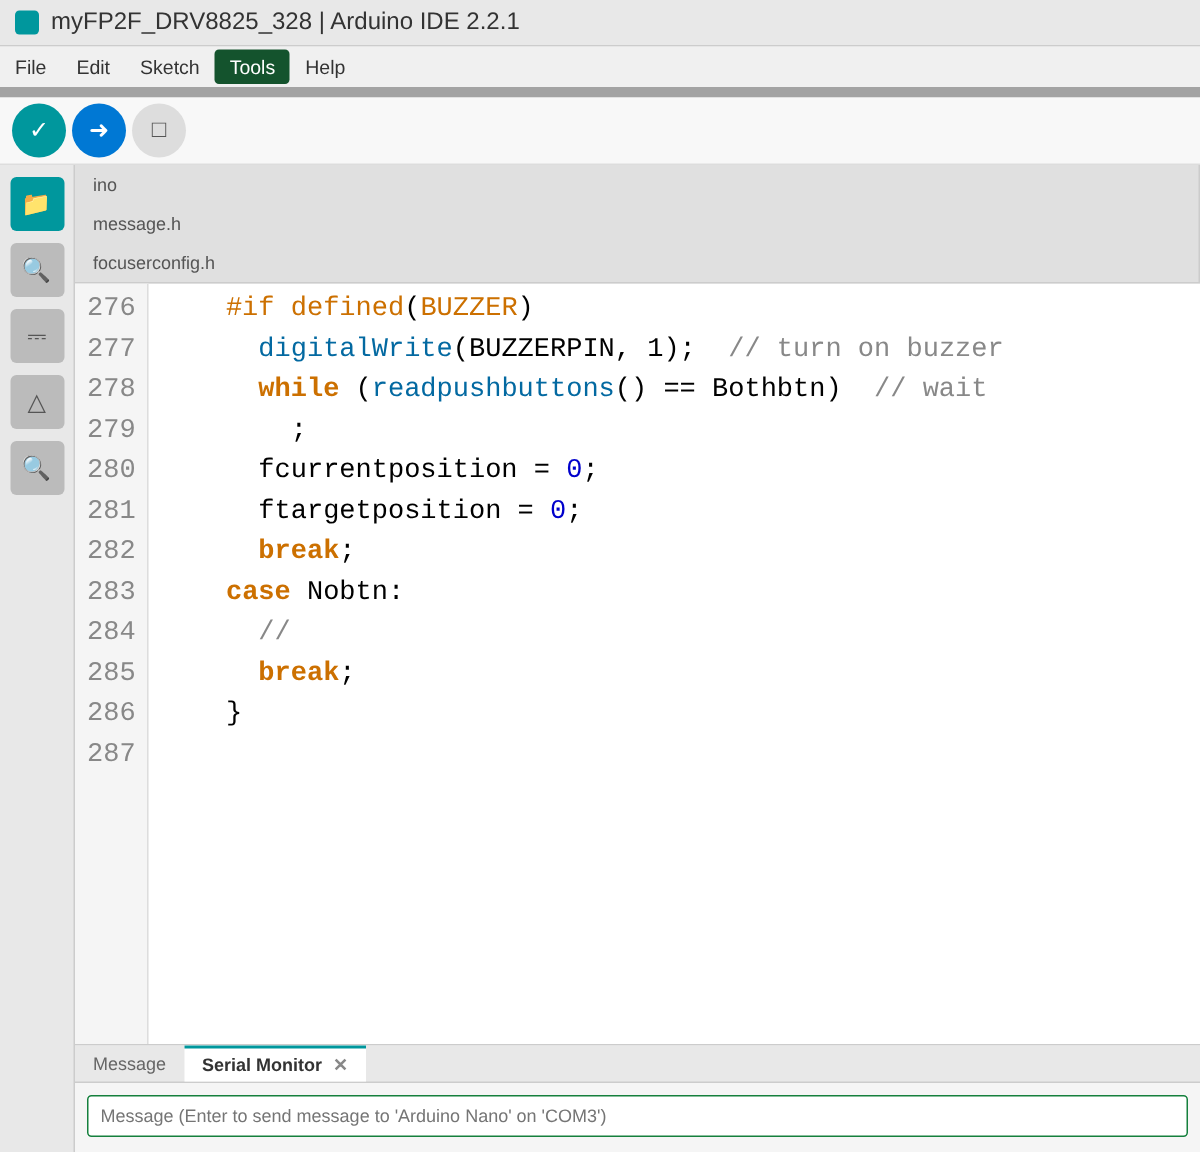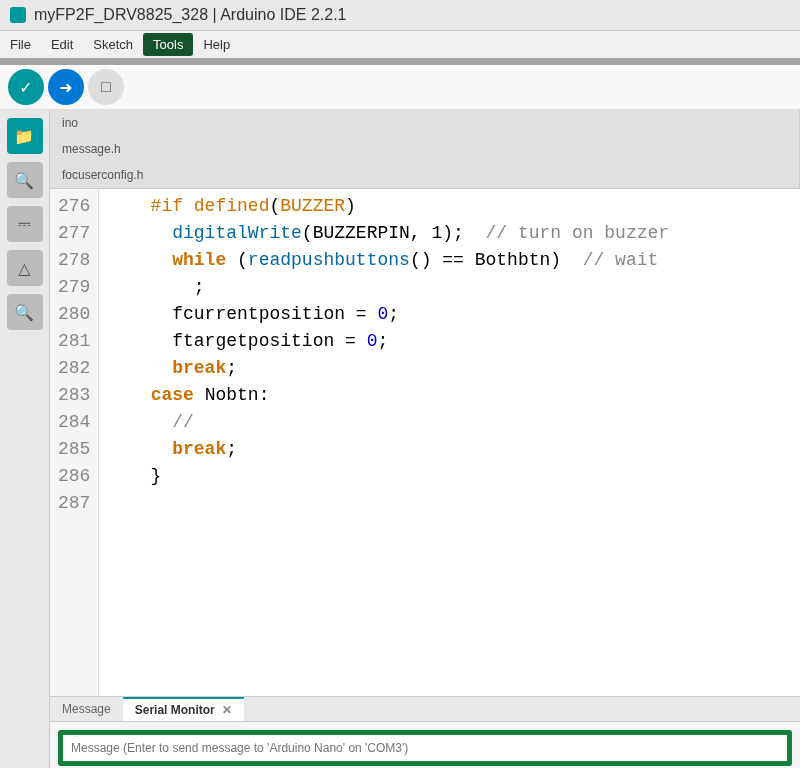--- a/index.html
+++ b/index.html
@@ -184,21 +184,21 @@
     }
     .bottom-tab-close {
       color: #888;
       margin-left: 4px;
       cursor: pointer;
     }
     .serial-input {
       width: calc(100% - 16px);
       margin: 8px;
       padding: 6px 8px;
-      border: 5px solid #15803d;
+      border: 1px solid #15803d;
       border-radius: 3px;
       font-size: 12px;
       color: #888;
       background: #fff;
     }
 
     
     .dropdown-overlay {
       position: absolute;
       top: 30px + 28px;

